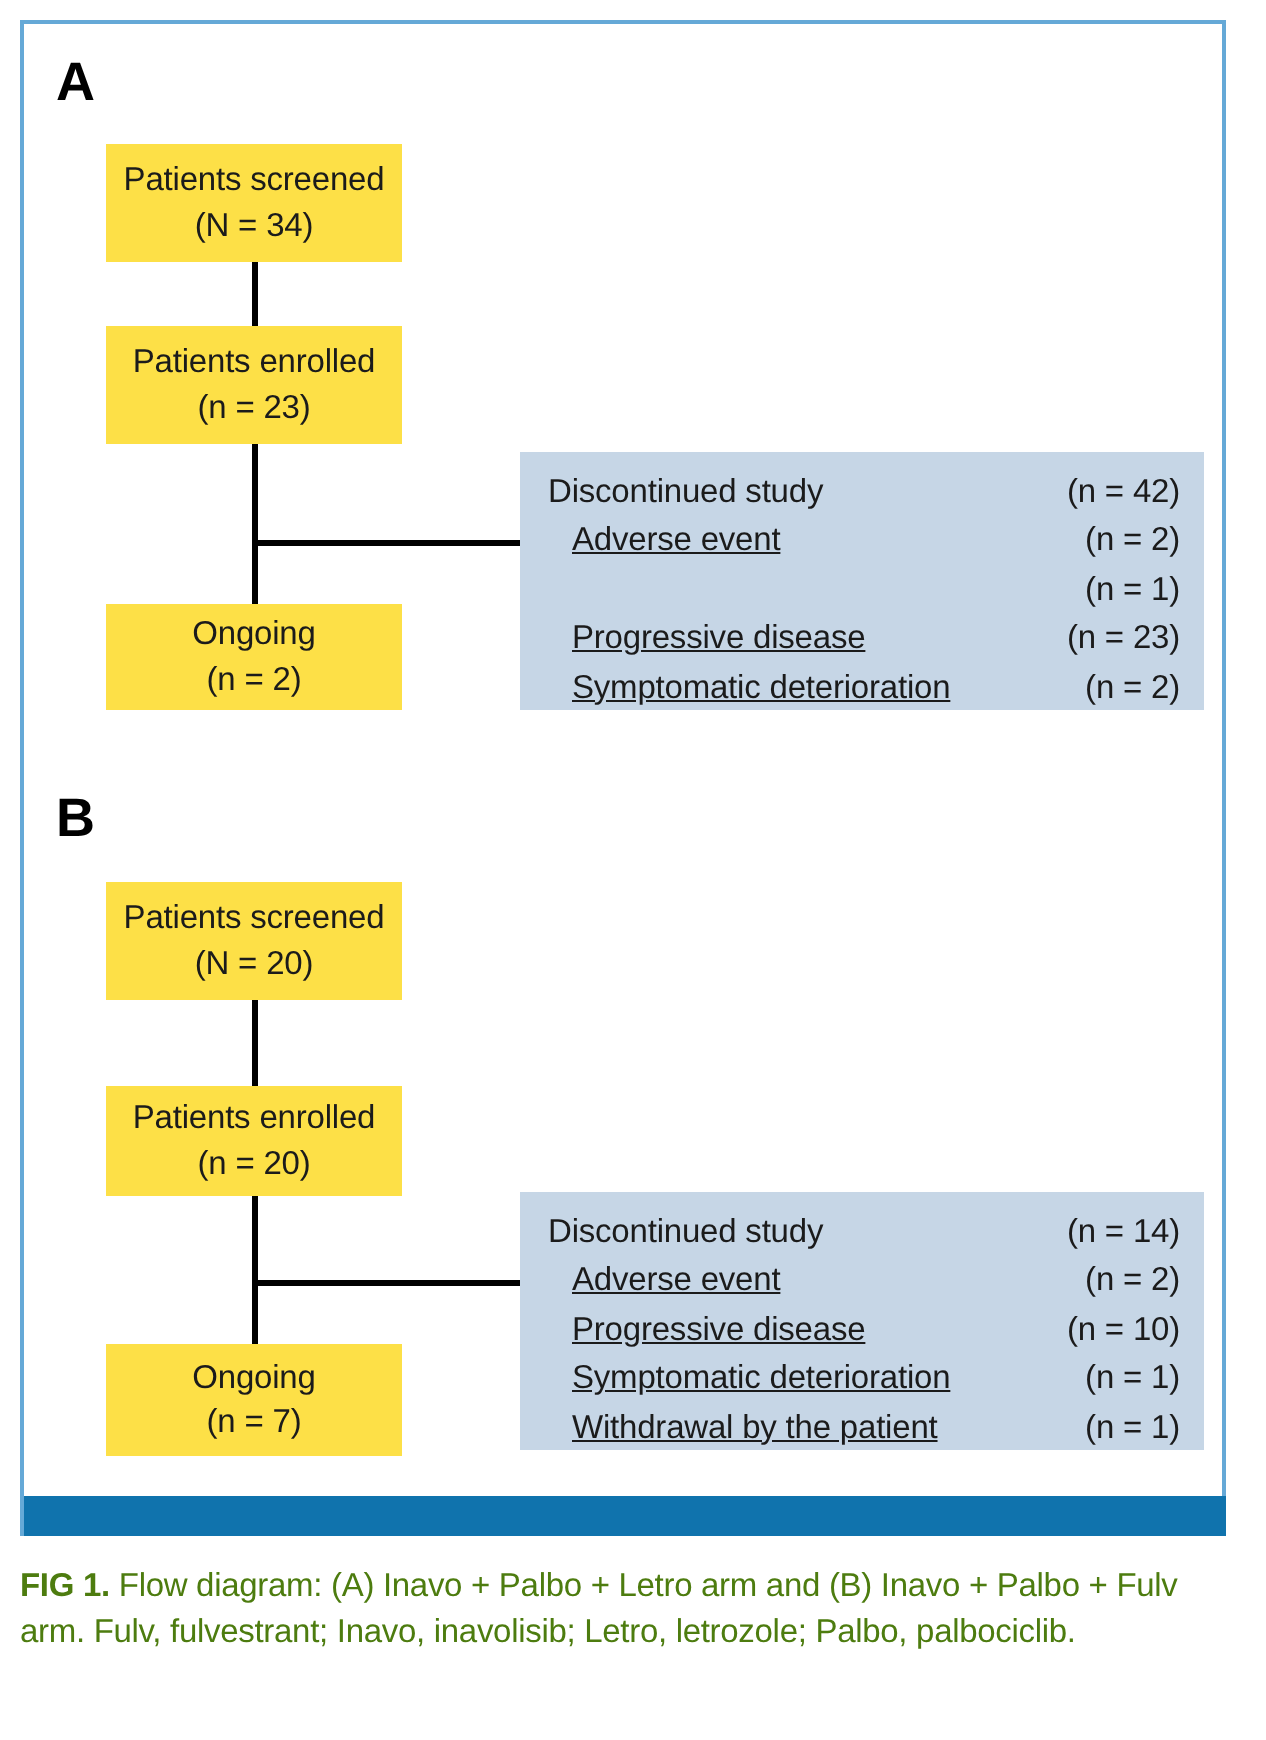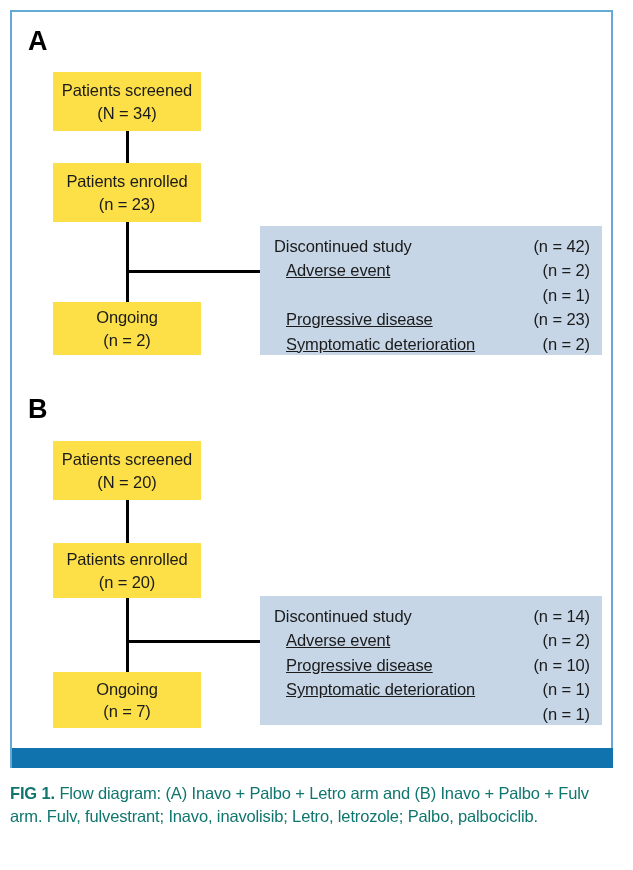--- a/index.html
+++ b/index.html
@@ -96,21 +96,21 @@
   }
 
   
   #caption {
     position: absolute;
     left: 10px;
     top: 782px;
     width: 608px;
     font-size: 16.5px;
     line-height: 1.42;
-    color: #0f766e;
+    color: #4d7c0f;
     letter-spacing: -0.15px;
   }
   #caption .fig-label { font-weight: bold; }
 </style>
 </head>
 <body>
 
 <div id="figure-frame"></div>
 <div id="figure-bottom-bar"></div>
 
@@ -207,20 +207,21 @@
       <span class="reason">Progressive disease</span>
       <span class="spacer"></span>
       <span class="count">(n = 10)</span>
     </div>
     <div class="disc-row indent">
       <span class="reason">Symptomatic deterioration</span>
       <span class="spacer"></span>
       <span class="count">(n = 1)</span>
     </div>
     <div class="disc-row indent">
+      <span class="reason">Withdrawal by the patient</span>
       <span class="spacer"></span>
       <span class="count">(n = 1)</span>
     </div>
   </div>
 </div>
 
 <div id="caption">
   <span class="fig-label">FIG 1.</span><span> Flow diagram: (A) Inavo + Palbo + Letro arm and (B) Inavo + Palbo + Fulv arm. Fulv, fulvestrant; Inavo, inavolisib; Letro, letrozole; Palbo, palbociclib.</span>
 </div>
 

